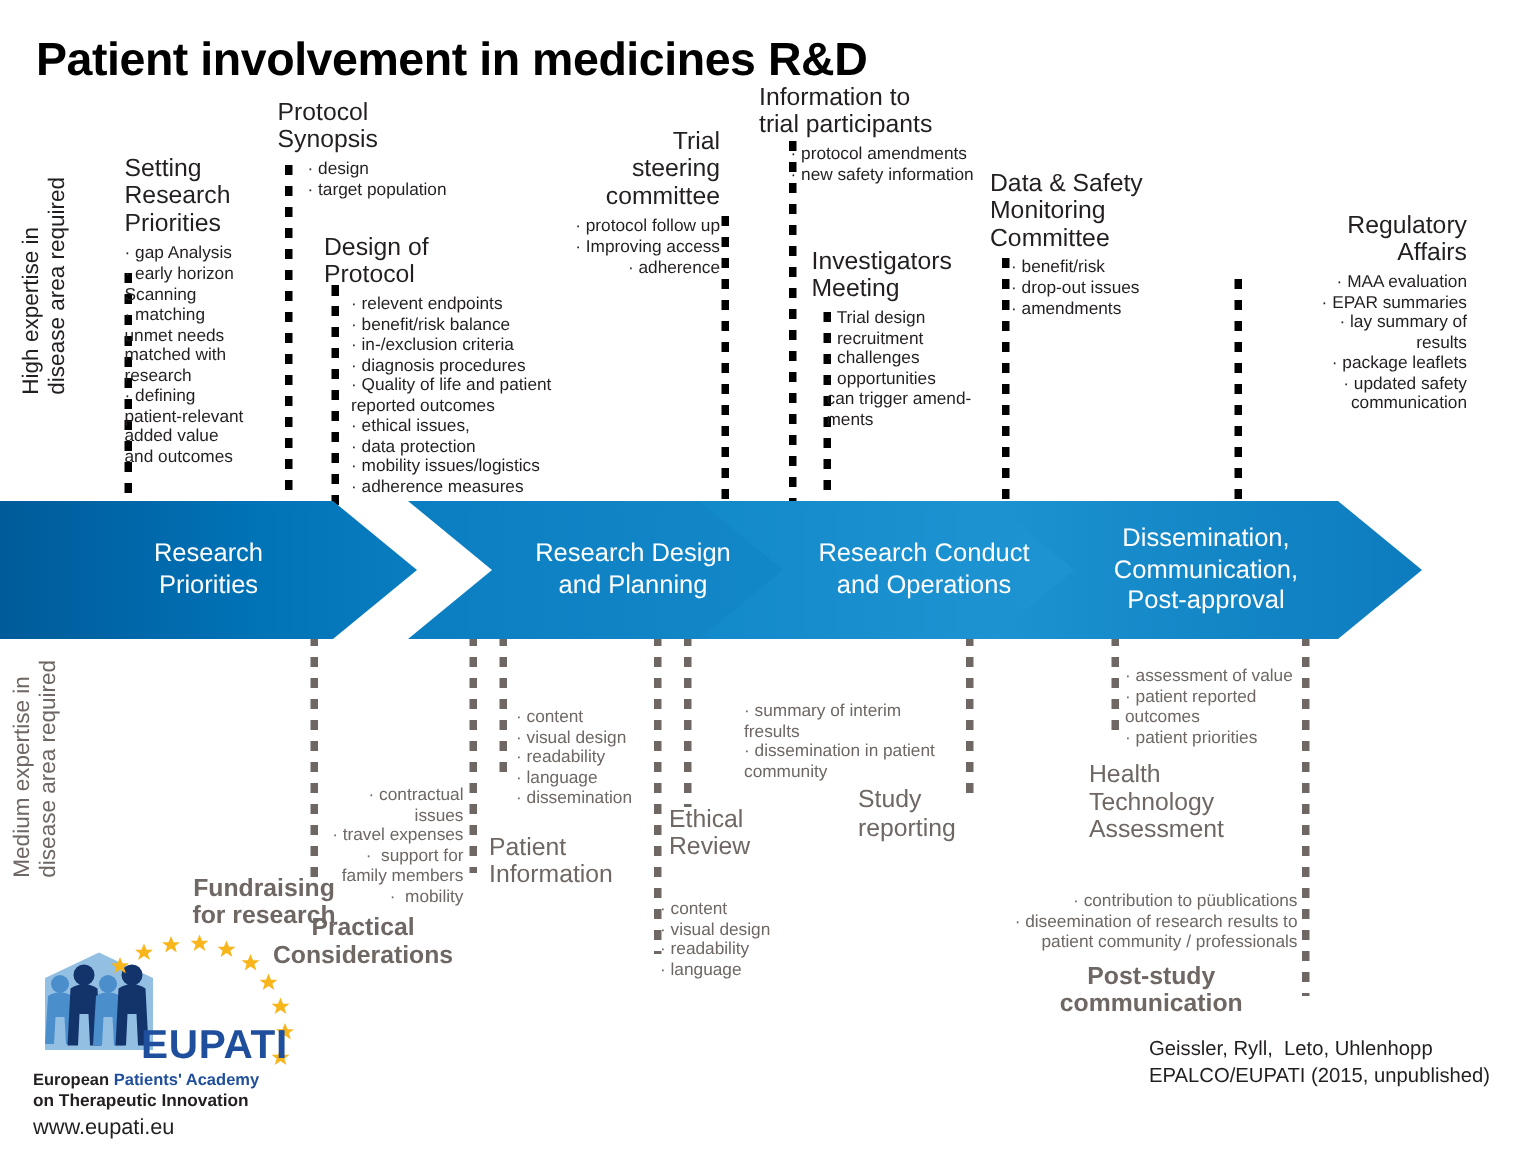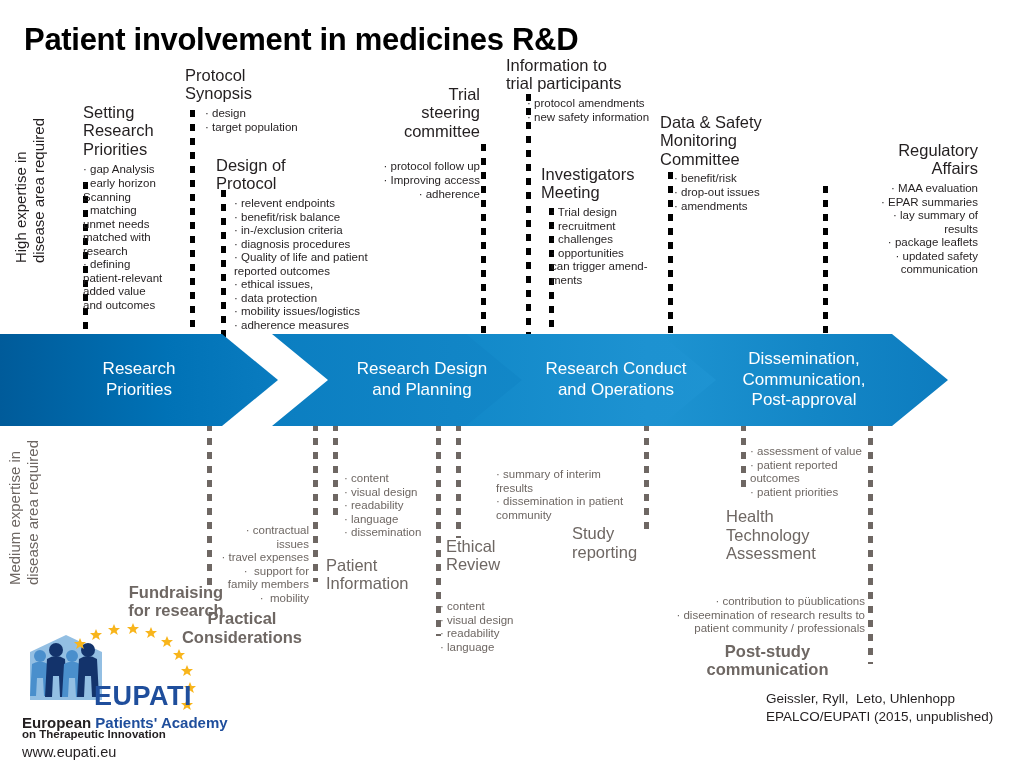--- a/index.html
+++ b/index.html
@@ -83,21 +83,21 @@
   
   #credit{
     left:766px;top:690px;font-size:13.5px;color:#231f20;line-height:1.35;
     white-space:pre;
   }
 
   
   #logo{left:18px;top:622px;width:215px;height:135px;}
   #logo .ltxt1{position:absolute;left:76px;top:59px;
       font-size:27px;font-weight:bold;color:#1f4e9c;letter-spacing:0.5px;}
-  #logo .ltxt2{position:absolute;left:4px;top:92px;font-size:15px;
+  #logo .ltxt2{position:absolute;left:4px;top:92px;font-size:11px;
       font-weight:bold;color:#231f20;white-space:nowrap;}
   #logo .ltxt2 b{color:#1f4e9c;}
   #logo .ltxt3{position:absolute;left:4px;top:106px;font-size:11.5px;
       font-weight:bold;color:#231f20;white-space:nowrap;}
   #logo .ltxt4{position:absolute;left:4px;top:122px;font-size:14.5px;
       color:#231f20;white-space:nowrap;}
 </style>
 </head>
 <body>
 
@@ -164,21 +164,21 @@
 · ethical issues,
 · data protection
 · mobility issues/logistics
 · adherence measures</div>
   </div>
 
   <div class="blk top abs ralign" style="left:340px;top:85px;width:140px;">
     <div class="hd">Trial
 steering
 committee</div>
-    <div class="bl" style="margin-top:20px;">· protocol follow up
+    <div class="bl" style="margin-top:5px;">· protocol follow up
 · Improving access
 · adherence</div>
   </div>
 
   <div class="blk top abs" style="left:506px;top:56px;width:180px;">
     <div class="hd">Information to
 trial participants</div>
     <div class="bl" style="margin-top:4px;margin-left:21px;">· protocol amendments
 · new safety information</div>
   </div>

